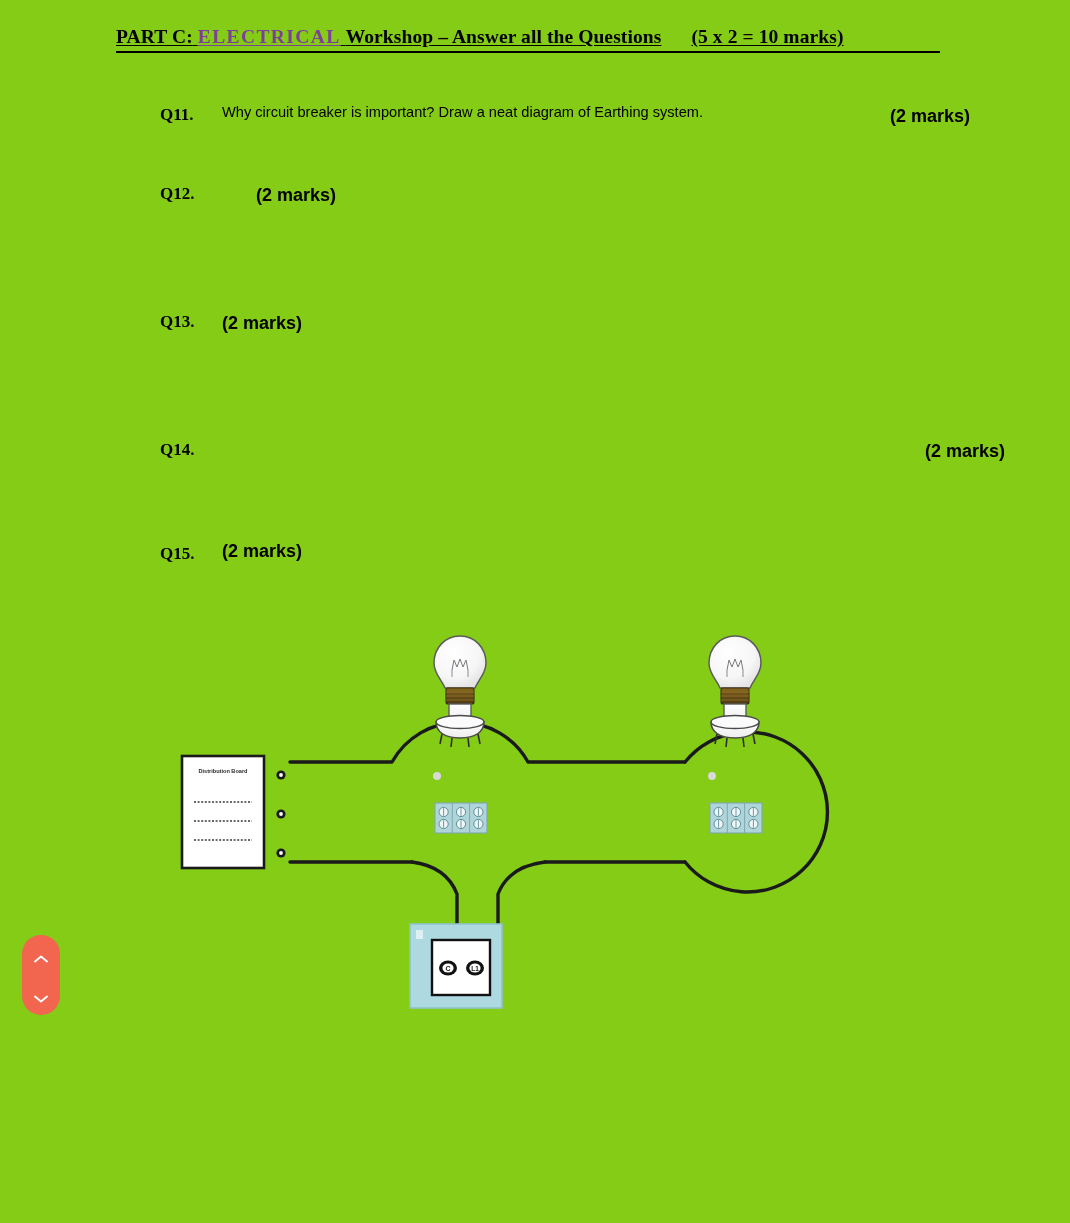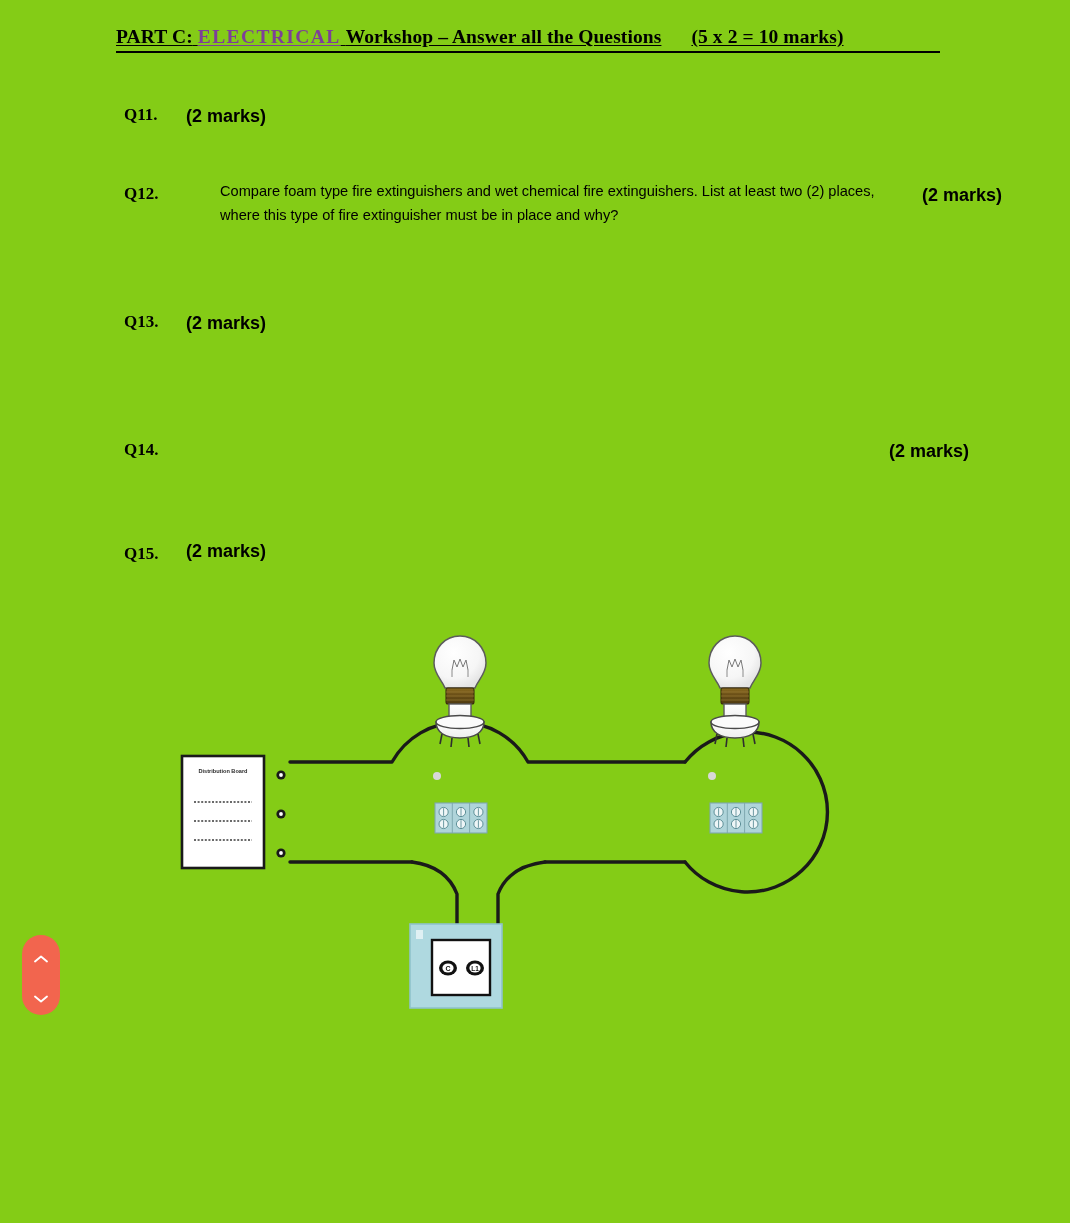--- a/index.html
+++ b/index.html
@@ -46,20 +46,21 @@
   .header .marks-head {
     display: inline-block;
     margin-left: 30px;
   }
 
   
   .q-row {
     position: absolute;
     display: flex;
     align-items: flex-start;
+    margin-left: 36px;
   }
   .q-num {
     flex: 0 0 62px;
     font-family: "Liberation Serif", serif;
     font-weight: bold;
     font-size: 17px;
     color: #000;
     line-height: 1.48;
     padding-top: 1px;
   }
@@ -123,26 +124,26 @@
 <body>
 
 <div id="page">
 
   <div class="header">
     <span class="seg">PART C:</span><span class="seg">&nbsp;</span><span class="seg electrical">ELECTRICAL</span><span class="seg">&nbsp;</span><span class="seg">Workshop – Answer all the Questions</span><span class="seg marks-head">(5 x 2 = 10 marks)</span>
   </div>
 
   <div class="q-row" id="q11">
     <div class="q-num">Q11.</div>
+    <div class="q-body">Why circuit breaker is important? Draw a neat diagram of Earthing system.</div>
     <div class="q-marks">(2 marks)</div>
   </div>
 
   <div class="q-row" id="q12">
     <div class="q-num">Q12.</div>
-    <div class="q-body">Compare foam type fire extinguishers and wet chemical fire extinguishers. List at least two (2) places, where this type of fire extinguisher must be in place and why?</div>
     <div class="q-marks">(2 marks)</div>
   </div>
 
   <div class="q-row" id="q13">
     <div class="q-num">Q13.</div>
     <div class="q-marks">(2 marks)</div>
   </div>
 
   <div class="q-row" id="q14">
     <div class="q-num">Q14.</div>

